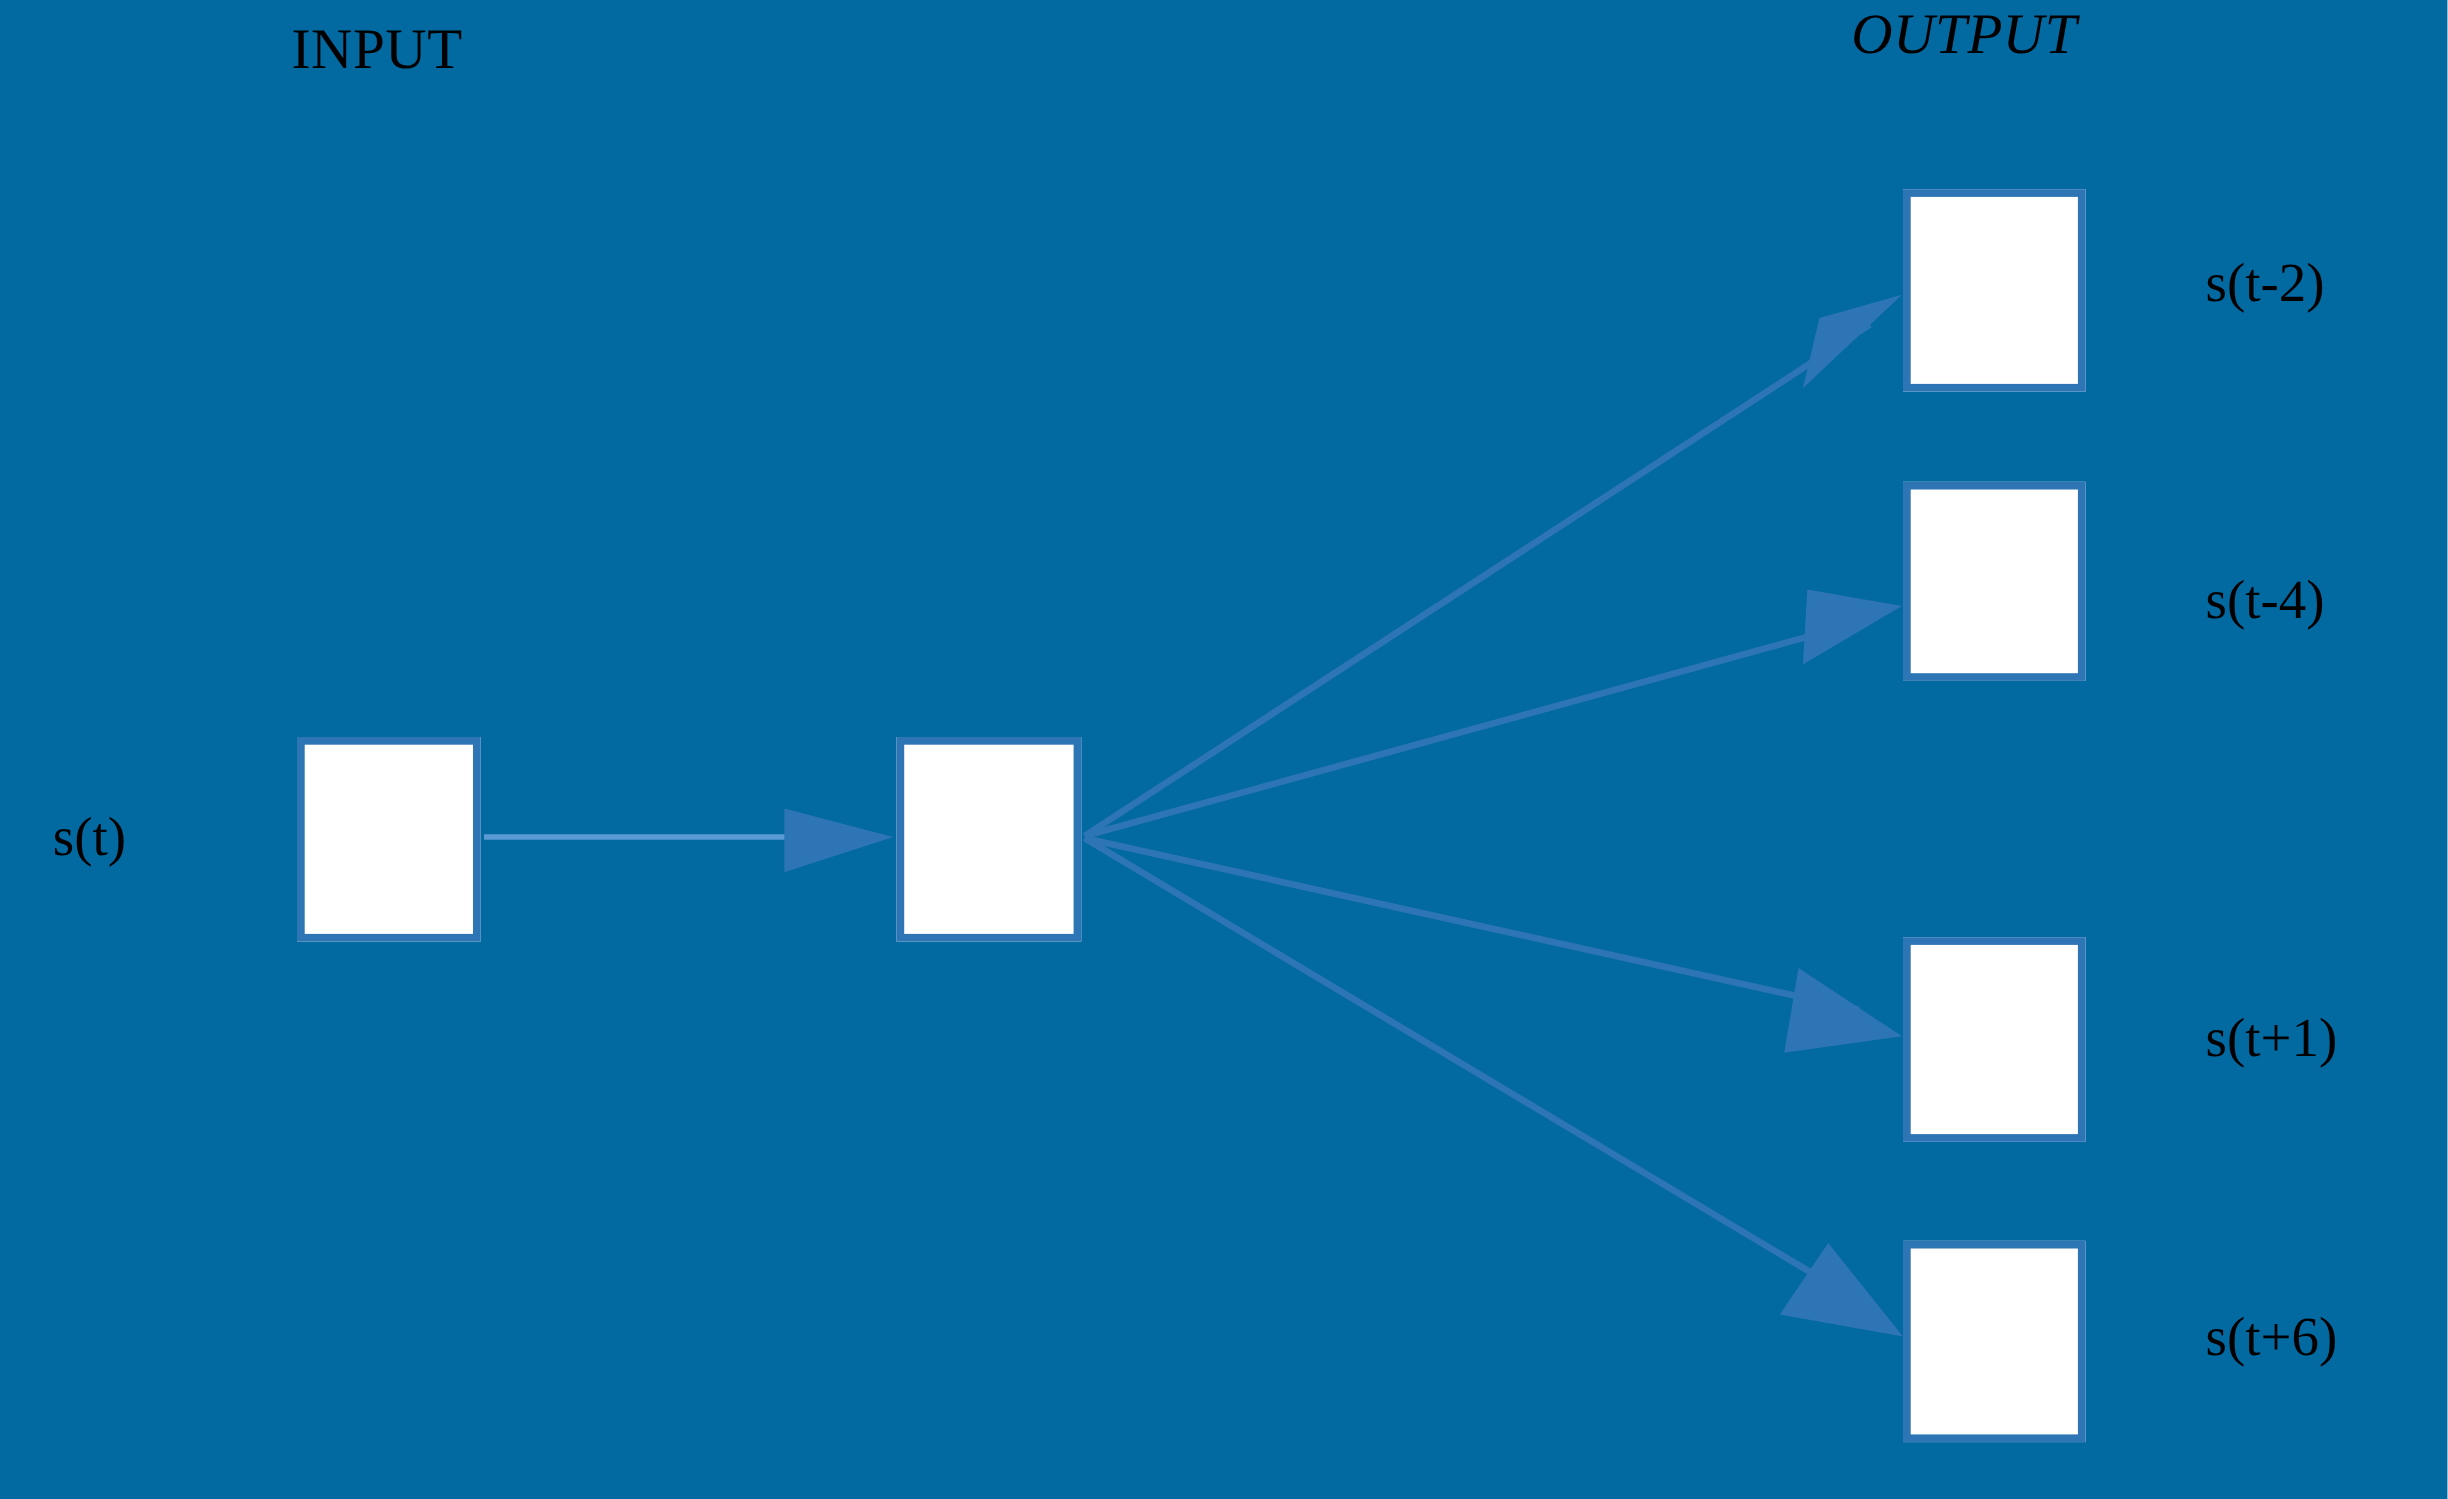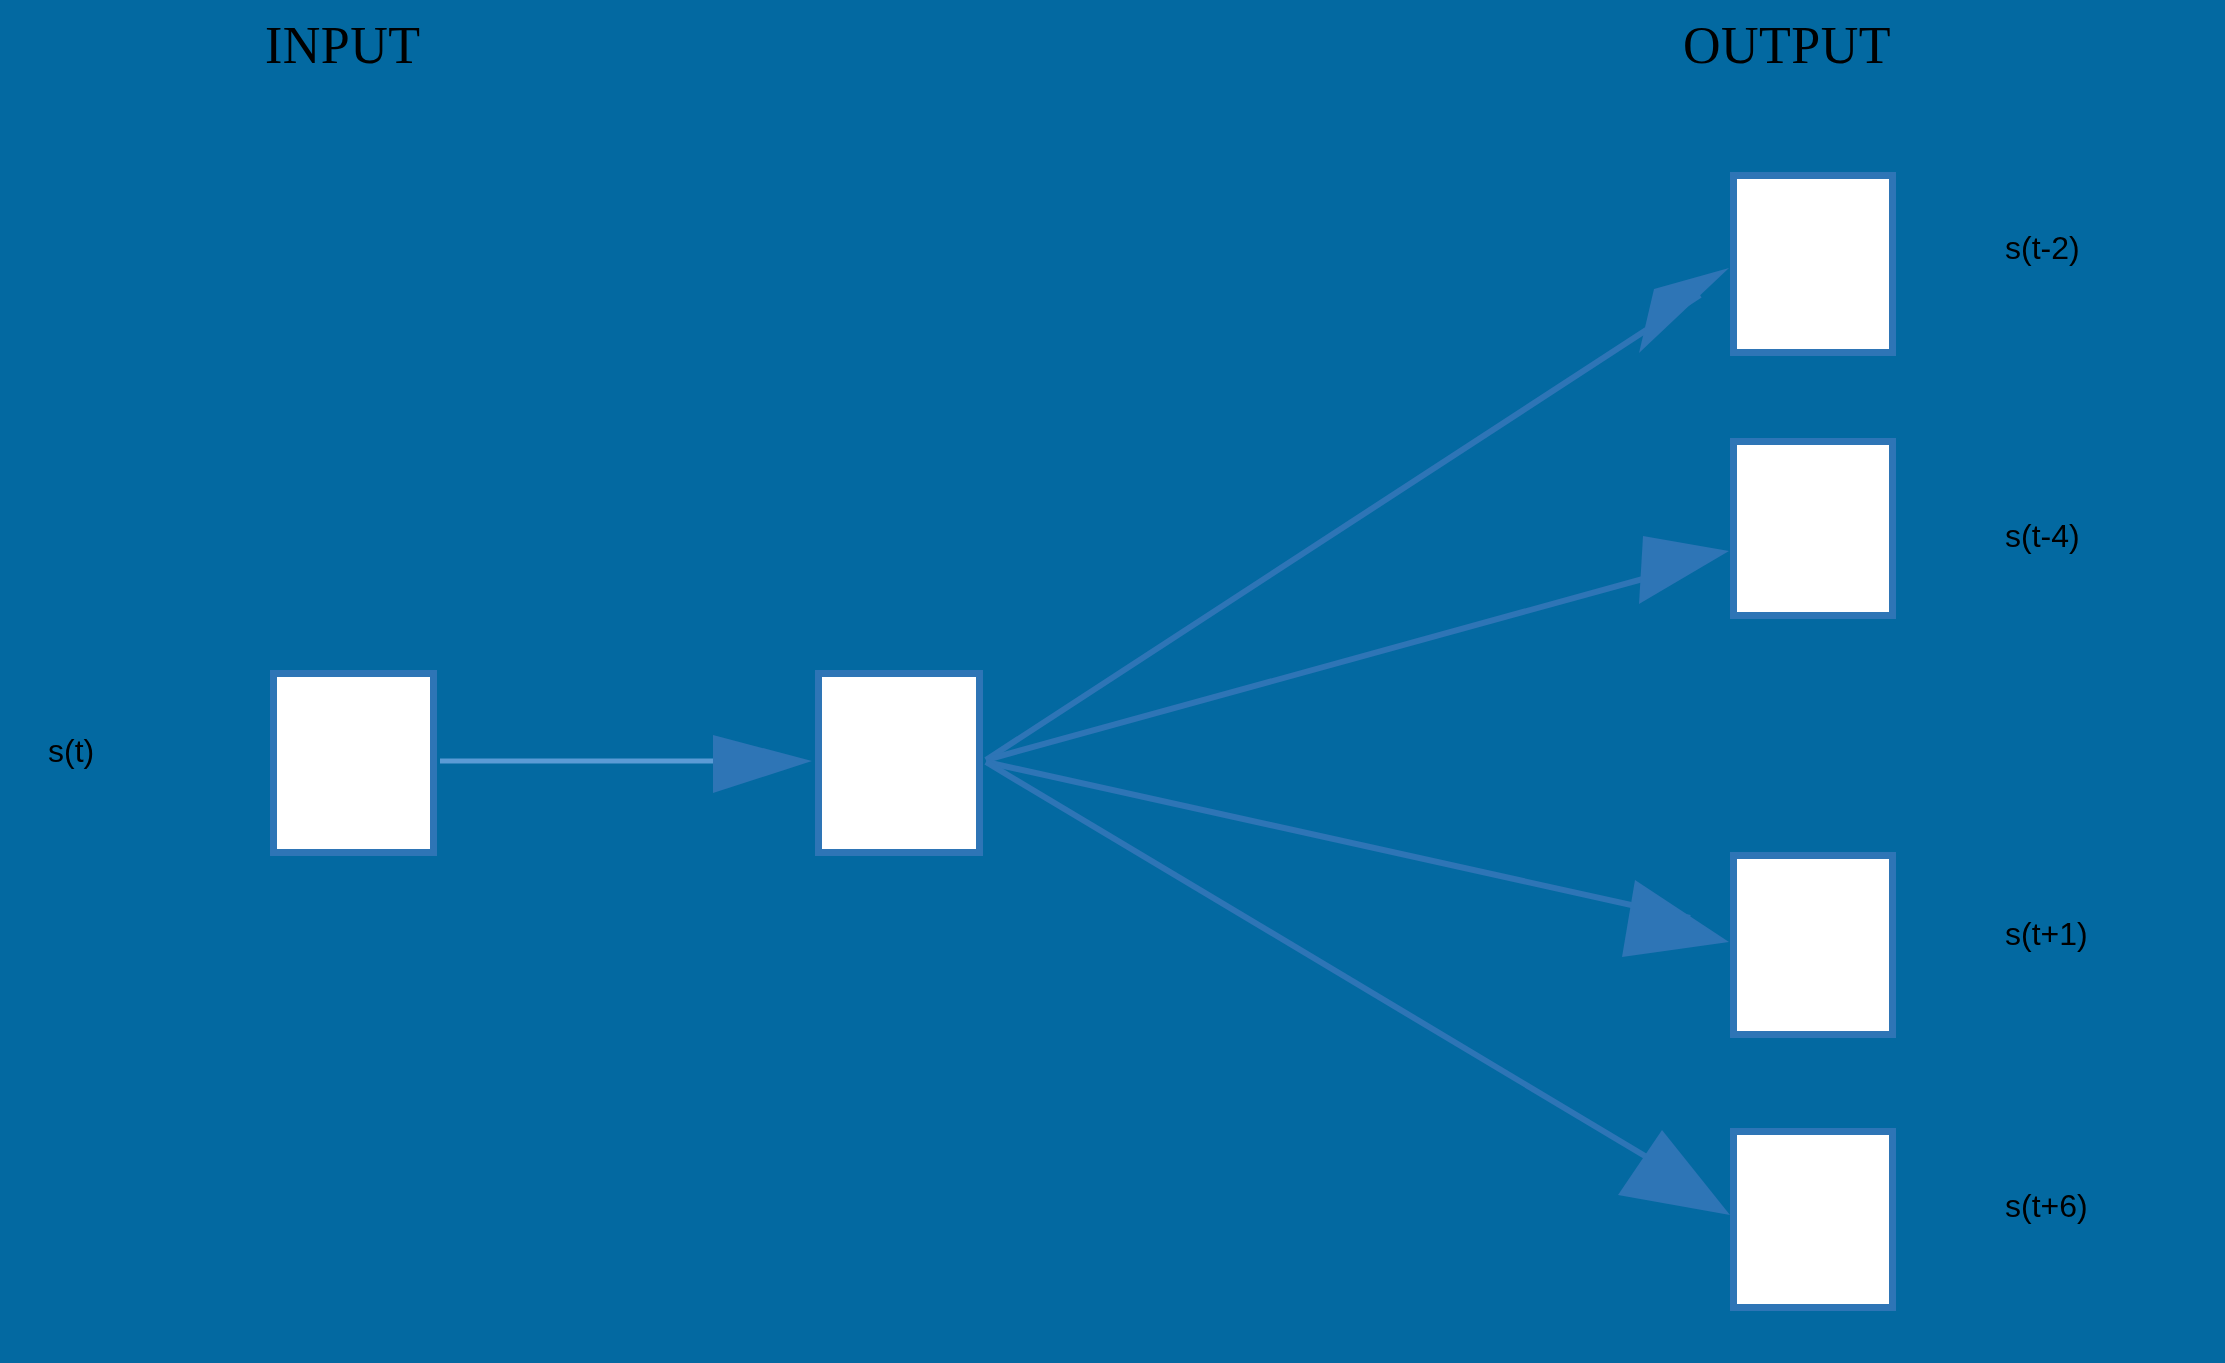--- a/index.html
+++ b/index.html
@@ -21,40 +21,40 @@
     color: #000000;
     font-family: "Liberation Serif", "DejaVu Serif", serif;
     font-size: 52px;
     font-weight: 400;
     line-height: 1;
     white-space: nowrap;
     letter-spacing: 0.5px;
   }
   #hdr-input   { left: 265px;  top: 20px; }
   #hdr-proj    { left: 707px;  top: 20px; }
-  #hdr-output  { left: 1683px; top: 20px; }
+  #hdr-output  { left: 1683px; top: 6px; font-style: italic; }
 
   .node-box {
     position: absolute;
     box-sizing: border-box;
     background: #ffffff;
     border: 7px solid #2E75B6;
   }
   #box-input   { left: 270px;  top: 670px;  width: 167px; height: 186px; }
   #box-proj    { left: 815px;  top: 670px;  width: 168px; height: 186px; }
   #box-out-0   { left: 1730px; top: 172px;  width: 166px; height: 184px; }
   #box-out-1   { left: 1730px; top: 438px;  width: 166px; height: 181px; }
   #box-out-2   { left: 1730px; top: 852px;  width: 166px; height: 186px; }
   #box-out-3   { left: 1730px; top: 1128px; width: 166px; height: 183px; }
 
   .var-label {
     position: absolute;
     color: #000000;
-    font-family: Liberation Sans, sans-serif;
-    font-size: 32px;
+    font-family: Liberation Serif, serif;
+    font-size: 50px;
     line-height: 1;
     white-space: nowrap;
     text-align: right;
   }
   #lbl-input-st { left: 48px;  top: 735px; }
   #lbl-out-0    { left: 2005px; top: 232px; }
   #lbl-out-1    { left: 2005px; top: 520px; }
   #lbl-out-2    { left: 2005px; top: 918px; }
   #lbl-out-3    { left: 2005px; top: 1190px; }
 

